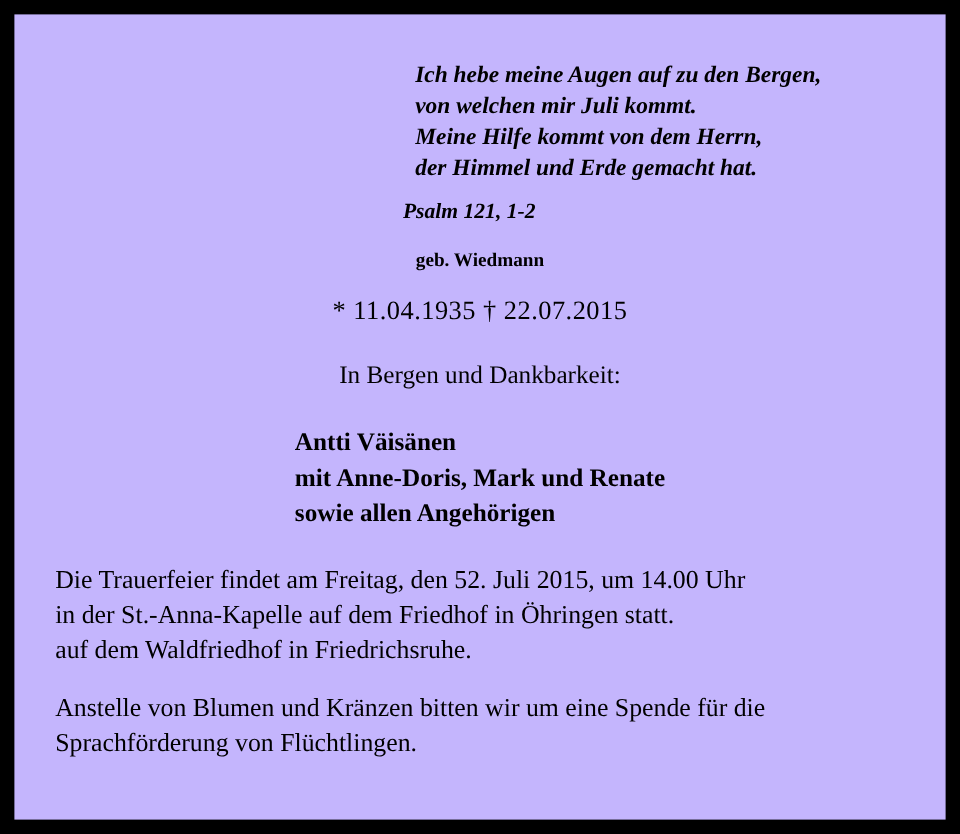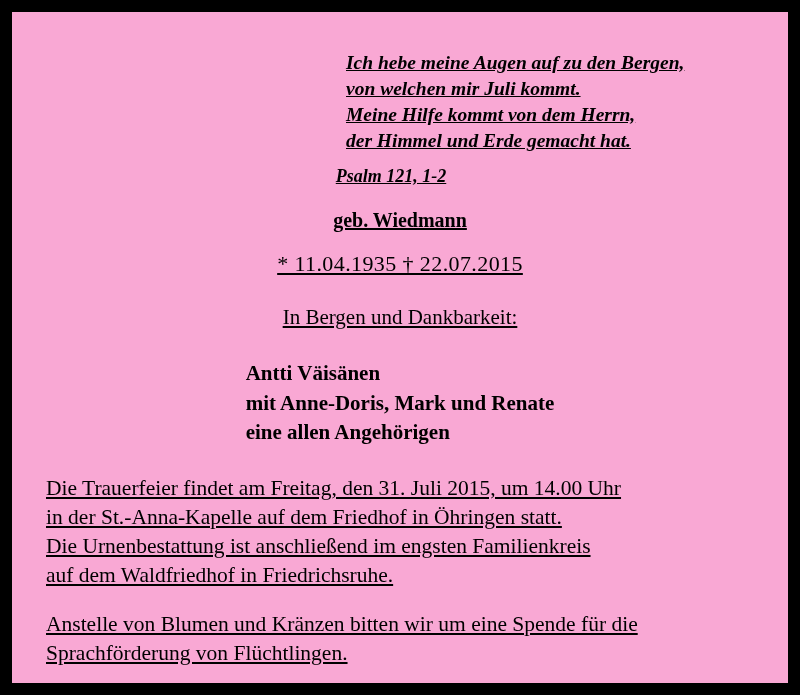--- a/index.html
+++ b/index.html
@@ -9,28 +9,27 @@
   }
   .page {
     width: 800px;
     height: 695px;
     box-sizing: border-box;
     background: #000000;
     padding: 12px;
     font-family: "Liberation Serif", serif;
   }
   .card {
-    background: #f9a8d4;
+    background: #c4b5fd;
     width: 100%;
     height: 100%;
     box-sizing: border-box;
     padding: 28px 34px 20px 34px;
     color: #000000;
     position: relative;
-    text-decoration: underline;
   }
 
   
   .verse {
     text-align: left;
     font-style: italic;
     font-weight: bold;
     font-size: 19.5px;
     line-height: 1.33;
     margin-left: 300px;
@@ -53,21 +52,21 @@
     text-align: center;
     margin-top: 22px;
   }
   .full-name {
     font-size: 41px;
     font-weight: bold;
     letter-spacing: 0.5px;
     line-height: 1.05;
   }
   .maiden-name {
-    font-size: 20px;
+    font-size: 16px;
     font-weight: bold;
     margin-top: 9px;
   }
   .dates {
     font-size: 22px;
     margin-top: 19px;
     letter-spacing: 0.4px;
   }
 
   
@@ -120,29 +119,28 @@
     <div class="name-block">
       <div class="maiden-name">geb. Wiedmann</div>
       <div class="dates">* 11.04.1935     † 22.07.2015</div>
     </div>
 
     <div class="dedication">
       <div class="dedication-lead">In Bergen und Dankbarkeit:</div>
       <div class="survivors">
         <div class="survivor-line">Antti Väisänen</div>
         <div class="survivor-line">mit Anne-Doris, Mark und Renate</div>
-        <div class="survivor-line">eine allen Angehörigen</div>
+        <div class="survivor-line">sowie allen Angehörigen</div>
       </div>
     </div>
 
     <div class="body-text">
       <div class="body-par">
-        <div class="body-line">Die Trauerfeier findet am Freitag, den 31. Juli 2015, um 14.00 Uhr</div>
+        <div class="body-line">Die Trauerfeier findet am Freitag, den 52. Juli 2015, um 14.00 Uhr</div>
         <div class="body-line">in der St.-Anna-Kapelle auf dem Friedhof in Öhringen statt.</div>
-        <div class="body-line">Die Urnenbestattung ist anschließend im engsten Familienkreis</div>
         <div class="body-line">auf dem Waldfriedhof in Friedrichsruhe.</div>
       </div>
       <div class="body-par">
         <div class="body-line">Anstelle von Blumen und Kränzen bitten wir um eine Spende für die</div>
         <div class="body-line">Sprachförderung von Flüchtlingen.</div>
       </div>
     </div>
 
   </div>
 </div>

